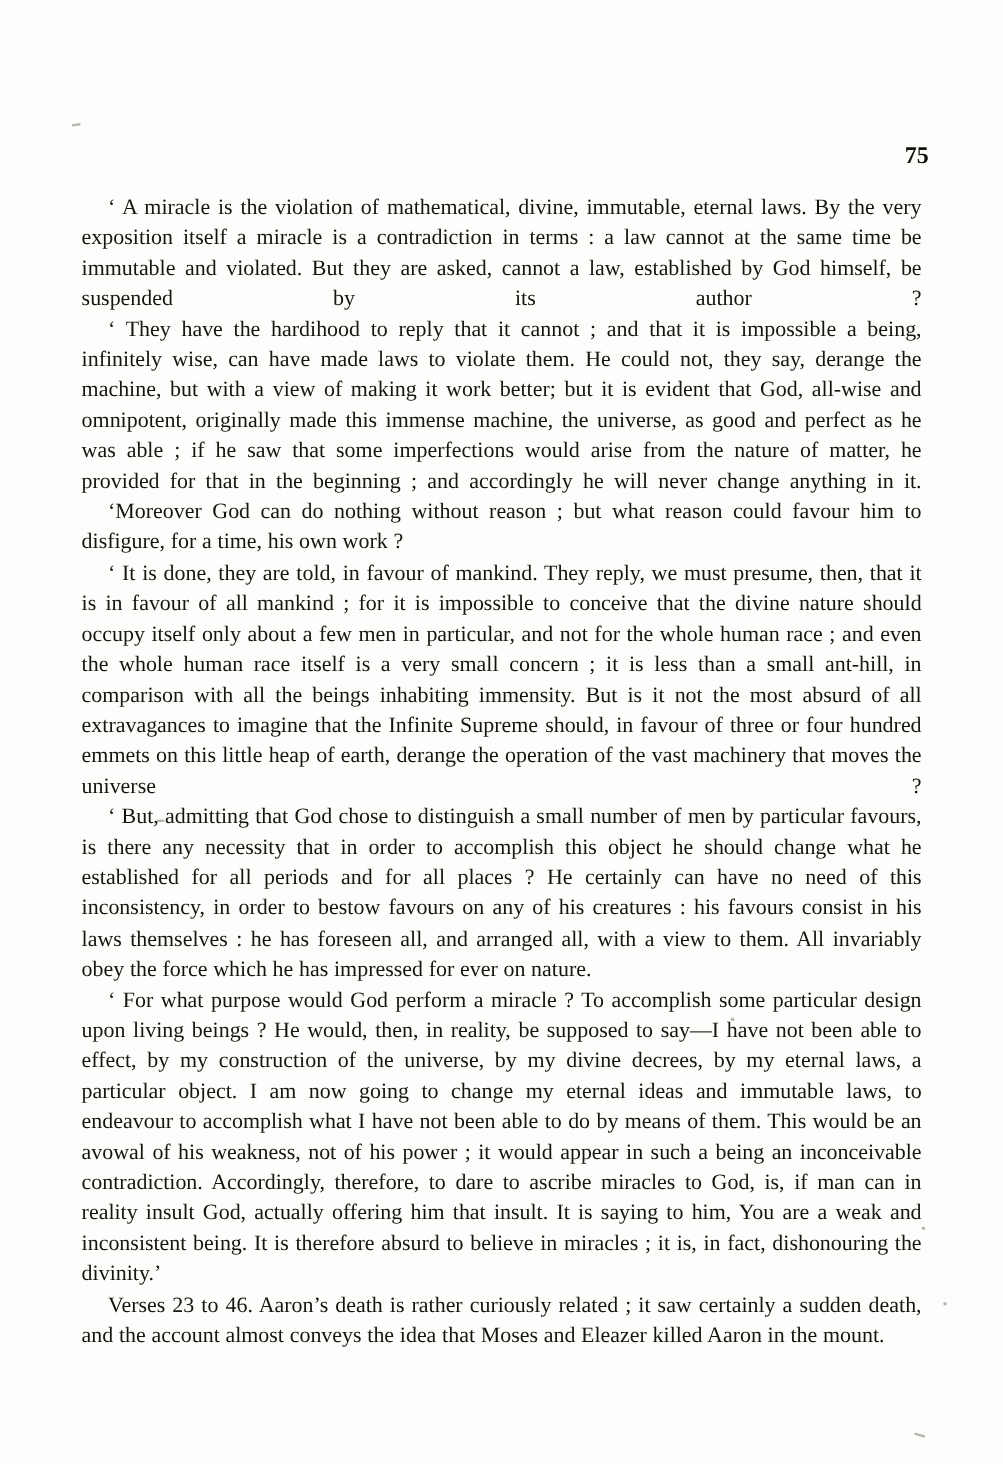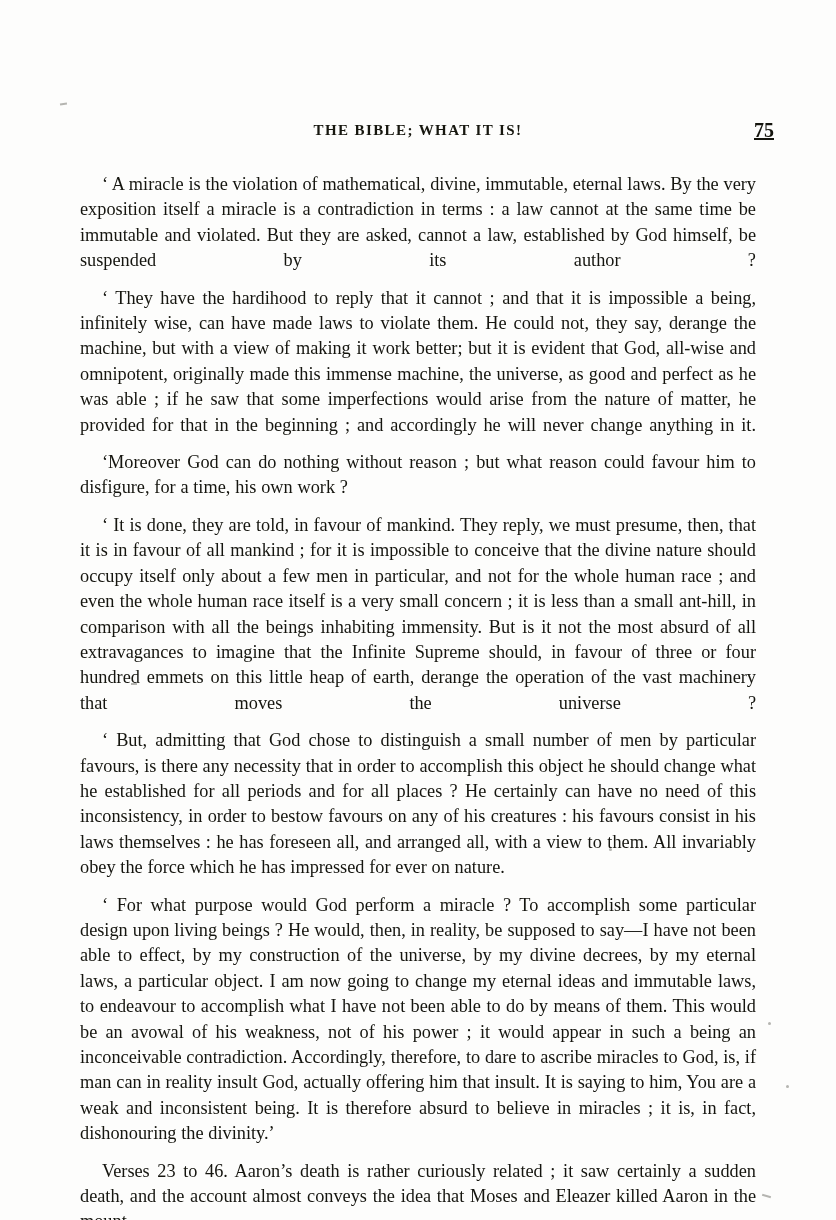--- a/index.html
+++ b/index.html
@@ -55,35 +55,34 @@
     font-weight: bold;
     color: #17170f;
   }
   .head-folio {
     position: absolute;
     right: -6px;
     top: -3px;
     font-size: 20px;
     font-weight: bold;
     color: #14140d;
-    text-decoration: underline;
   }
 
   .body-text {
     position: absolute;
     left: 68px;
     top: 160px;
     width: 700px;
     font-size: 18.3px;
     line-height: 25.4px;
     color: #15150f;
     text-align: justify;
   }
   .para {
-    margin: 12px;
+    margin: 0;
     text-indent: 22px;
     text-align: justify;
     text-align-last: left;
     word-spacing: 0.2px;
   }
   .para.tight { text-align-last: justify; }
   .para.last-left { text-align-last: left; }
 </style>
 </head>
 <body>
@@ -91,21 +90,20 @@
 <div class="page">
 
   <div class="speck s1"></div>
   <div class="speck s2"></div>
   <div class="speck s3"></div>
   <div class="speck s4"></div>
   <div class="speck s5"></div>
   <div class="speck s6"></div>
 
   <div class="running-head">
-    <div class="head-title">THE BIBLE; WHAT IT IS!</div>
     <div class="head-folio">75</div>
   </div>
 
   <div class="body-text">
     <p class="para tight">‘ A miracle is the violation of mathematical, divine, immutable, eternal laws.   By the very exposition itself a miracle is a contradiction in terms : a law cannot at the same time be immutable and violated. But they are asked, cannot a law, established by God himself, be suspended by its author ?</p>
     <p class="para tight">‘ They have the hardihood to reply that it cannot ; and that it is impossible a being, infinitely wise, can have made laws to violate them. He could not, they say, derange the machine, but with a view of making it work better; but it is evident that God, all-wise and omnipotent, originally made this immense machine, the universe, as good and perfect as he was able ; if he saw that some imperfections would arise from the nature of matter, he provided for that in the beginning ; and accordingly he will never change anything in it.</p>
     <p class="para last-left">‘Moreover God can do nothing without reason ; but what reason could favour him to disfigure, for a time, his own work ?</p>
     <p class="para tight">‘ It is done, they are told, in favour of mankind.   They reply, we must presume, then, that it is in favour of all mankind ; for it is impossible to conceive that the divine nature should occupy itself only about a few men in particular, and not for the whole human race ; and even the whole human race itself is a very small concern ; it is less than a small ant-hill, in comparison with all the beings inhabiting immensity.   But is it not the most absurd of all extravagances to imagine that the Infinite Supreme should, in favour of three or four hundred emmets on this little heap of earth, derange the operation of the vast machinery that moves the universe ?</p>
     <p class="para last-left">‘ But, admitting that God chose to distinguish a small number of men by particular favours, is there any necessity that in order to accomplish this object he should change what he established for all periods and for all places ?  He certainly can have no need of this inconsistency, in order to bestow favours on any of his creatures : his favours consist in his laws themselves : he has foreseen all, and arranged all, with a view to them.   All invariably obey the force which he has impressed for ever on nature.</p>
     <p class="para last-left">‘ For what purpose would God perform a miracle ?   To accomplish some particular design upon living beings ?  He would, then, in reality, be supposed to say—I have not been able to effect, by my construction of the universe, by my divine decrees, by my eternal laws, a particular object.   I am now going to change my eternal ideas and immutable laws, to endeavour to accomplish what I have not been able to do by means of them.   This would be an avowal of his weakness, not of his power ; it would appear in such a being an inconceivable contradiction.   Accordingly, therefore, to dare to ascribe miracles to God, is, if man can in reality insult God, actually offering him that insult.   It is saying to him, You are a weak and inconsistent being.   It is therefore absurd to believe in miracles ; it is, in fact, dishonouring the divinity.’</p>

